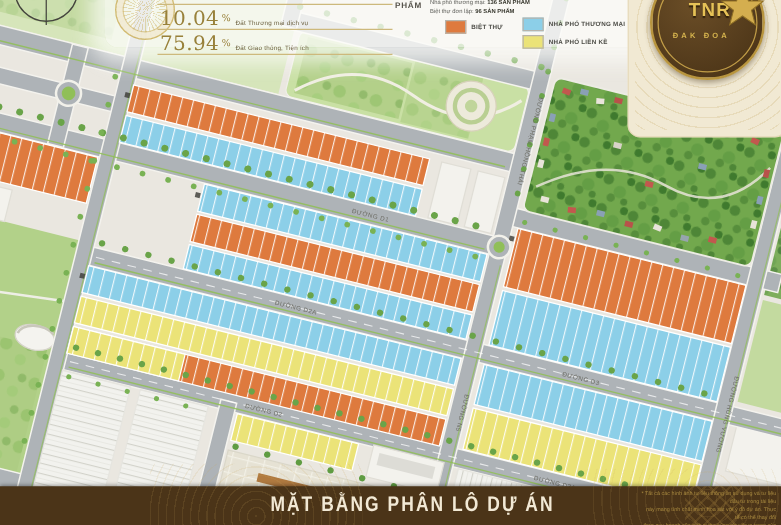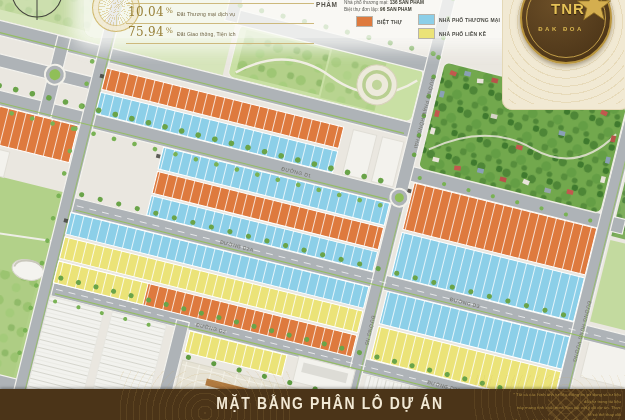--- a/index.html
+++ b/index.html
@@ -24,21 +24,21 @@
     position:absolute;left:92px;top:-16px;width:46px;height:46px;border-radius:50%;
     border:1.5px solid rgba(201,170,80,.85);
     background:
       repeating-conic-gradient(rgba(200,170,80,.45) 0 3deg, rgba(255,255,255,0) 3deg 11deg);
     box-shadow:inset 0 0 0 5px rgba(244,238,220,.9), inset 0 0 0 6px rgba(201,170,80,.6);
     opacity:.9;
   }
   
   #stats{position:absolute;left:126px;top:-16px;width:188px;}
   .stat-row{display:flex;align-items:baseline;border-bottom:1px solid #cdb97c;padding:1px 0 1px 2px;height:17px;}
-  .stat-val{font-family:"DejaVu Serif",serif;font-size:12px;color:#98813a;letter-spacing:.3px;}
+  .stat-val{font-family:"DejaVu Serif",serif;font-size:16px;color:#98813a;letter-spacing:.3px;}
   .stat-unit{font-family:"DejaVu Serif",serif;font-size:7.5px;color:#98813a;margin-left:2px;transform:translateY(-3px);}
   .stat-label{font-size:5px;color:#6b5f3e;margin-left:4px;letter-spacing:.2px;}
   
   #legend{position:absolute;left:308px;top:0;width:230px;height:46px;}
   #legend-title{position:absolute;left:8px;top:1px;font-size:6.5px;font-weight:bold;color:#55524a;letter-spacing:.6px;}
   .lg-note{position:absolute;left:36px;font-size:6px;color:#5a5a55;transform:scale(.78);transform-origin:left top;white-space:nowrap;}
   .lg-note b{color:#39392f;}
   .lg-item{position:absolute;display:flex;align-items:center;}
   .lg-sw{width:15px;height:9px;border:.5px solid #b7b4ab;margin-right:4px;}
   .sw-o{background:#de7a3e;} .sw-b{background:#8ccfe8;} .sw-y{background:#ebe378;}

